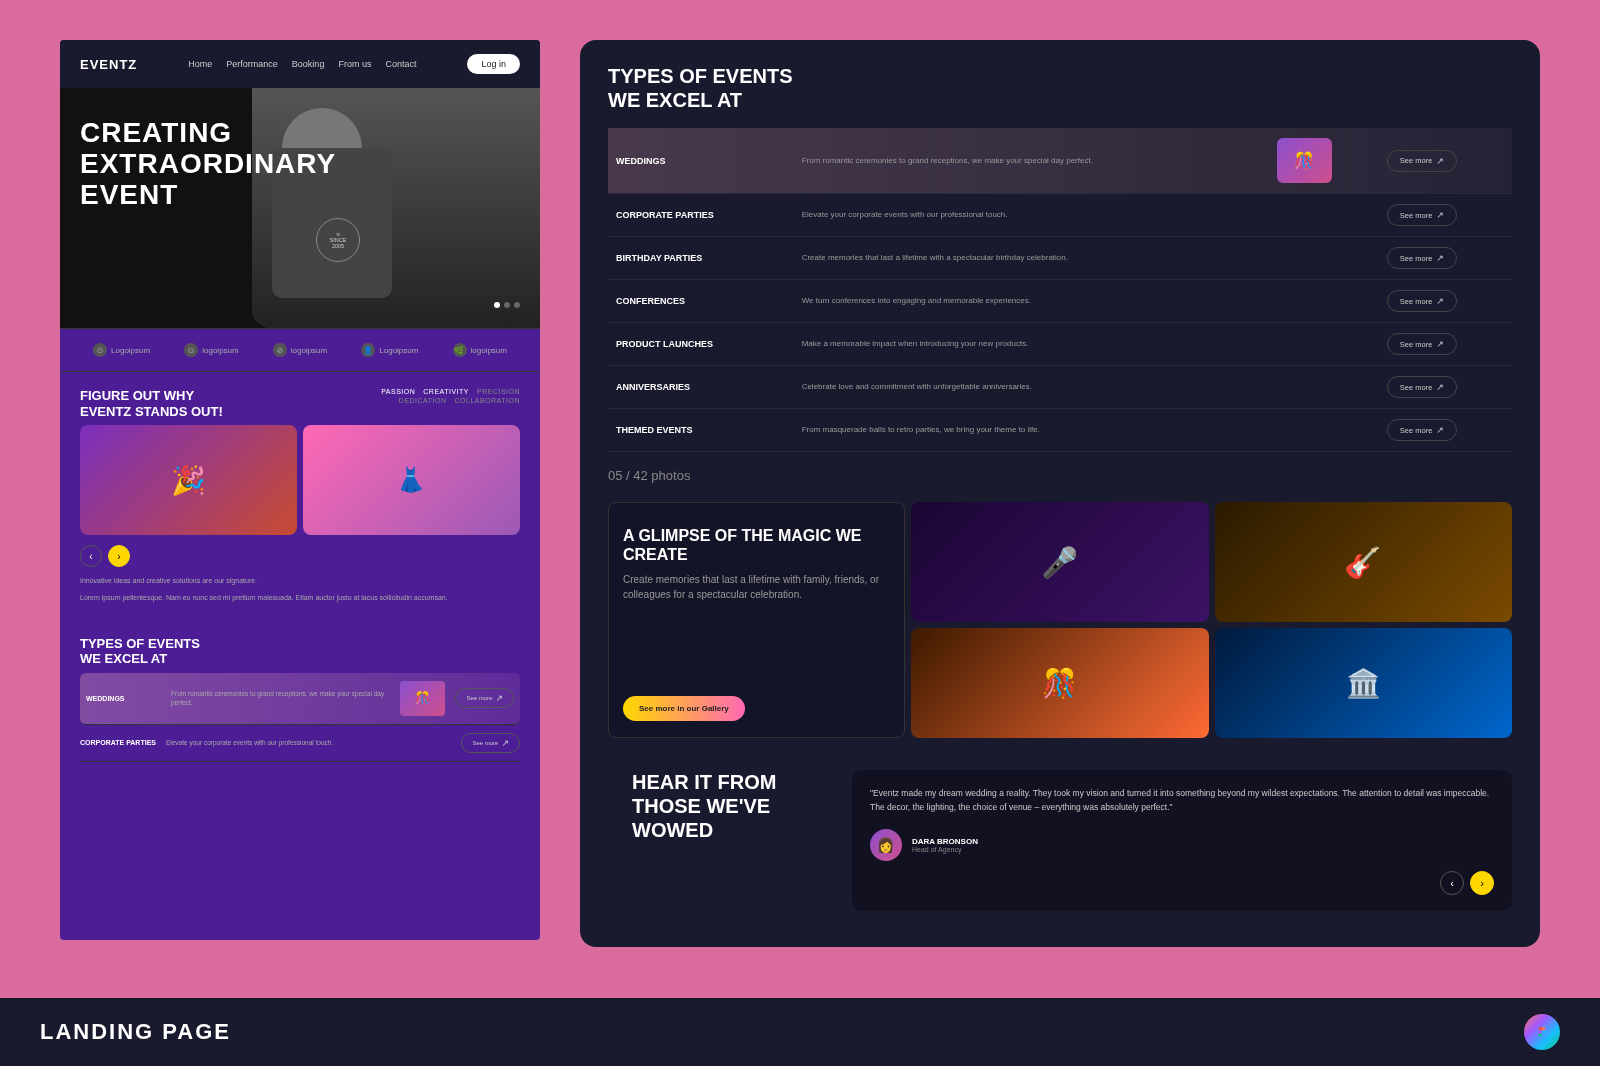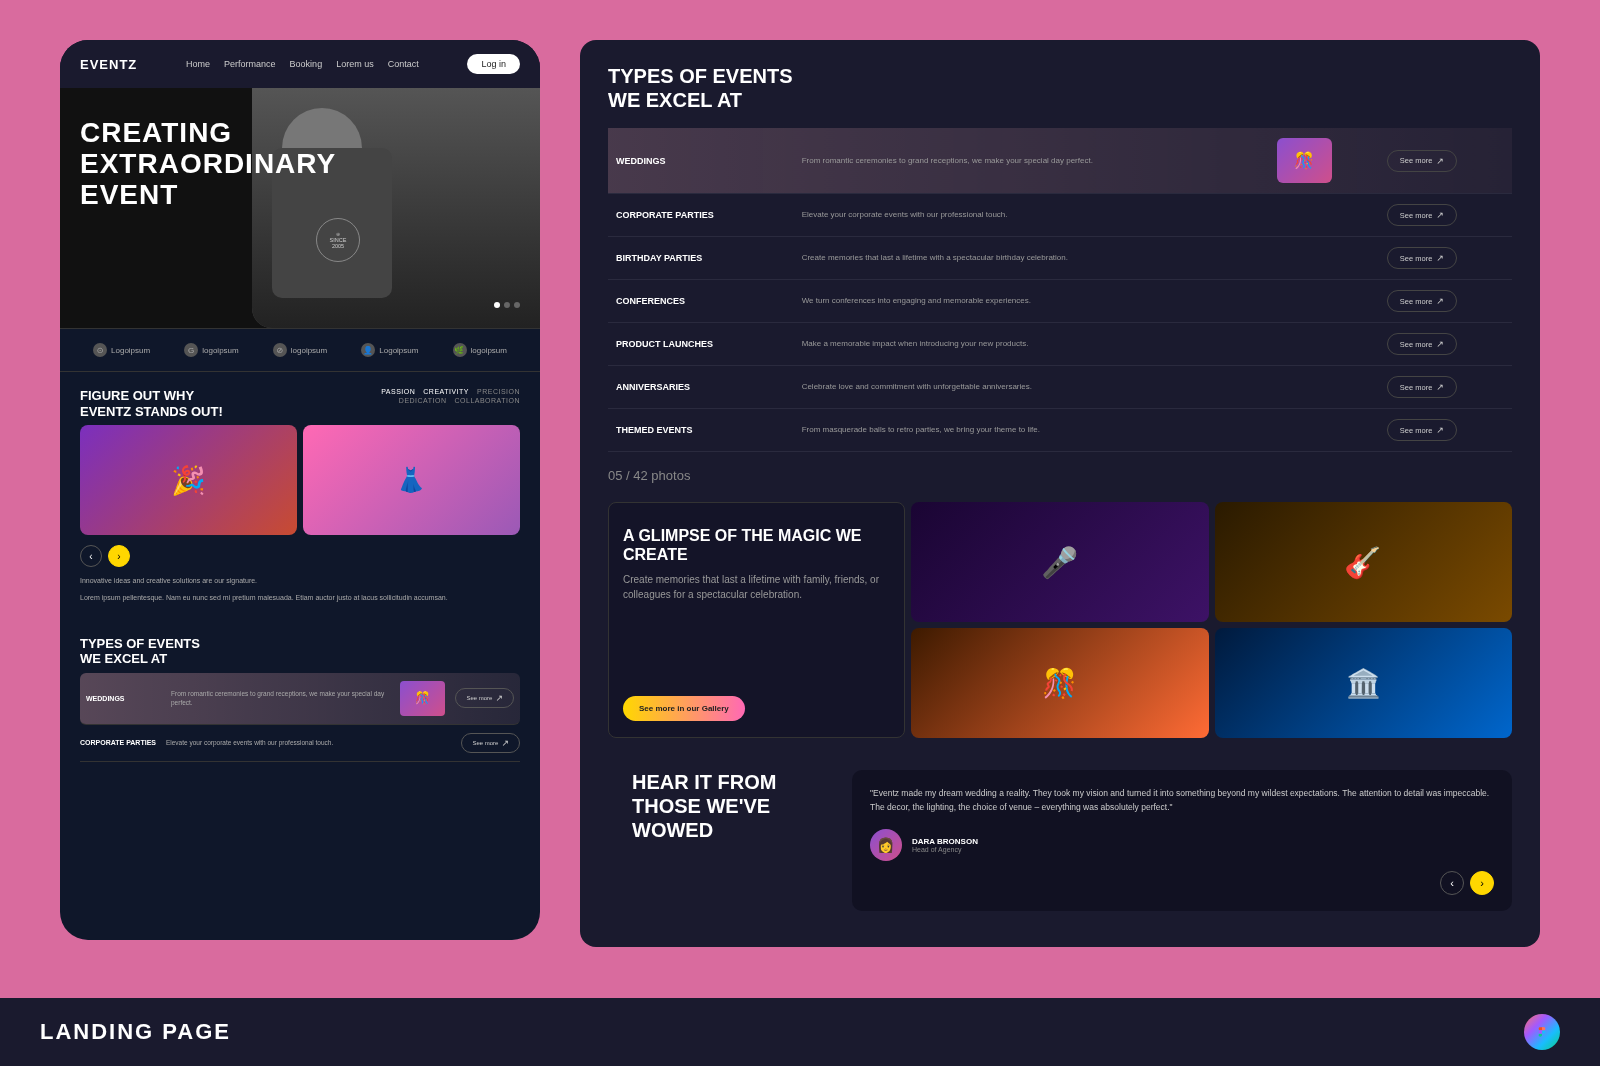--- a/index.html
+++ b/index.html
@@ -6,22 +6,22 @@
     body {
       background-color: #d96b9e;
       font-family: 'Arial', sans-serif;
       width: 1600px;
       min-height: 1066px;
       display: flex;
       flex-direction: column;
     }
     
     .left-panel {
-      background: #0f172a;
-      border-radius: 28px;
+      background: #4c1d95;
+      border-radius: 4px;
       width: 480px;
       min-height: 900px;
       overflow: hidden;
       flex-shrink: 0;
     }
     
     .nav {
       display: flex;
       align-items: center;
       padding: 14px 20px;
@@ -626,21 +626,21 @@
 <div class="panels-wrapper">
 
   <div class="left-panel">
 
     <nav class="nav">
       <span class="nav-logo">EVENTZ</span>
       <div class="nav-links">
         <a class="nav-link">Home</a>
         <a class="nav-link">Performance</a>
         <a class="nav-link">Booking</a>
-        <a class="nav-link">Lorem us</a>
+        <a class="nav-link">From us</a>
         <a class="nav-link">Contact</a>
       </div>
       <button class="nav-login">Log in</button>
     </nav>
 
     <div class="hero">
       <div class="hero-bg">
         <div class="hero-face"></div>
       </div>
       <div class="hero-text">

